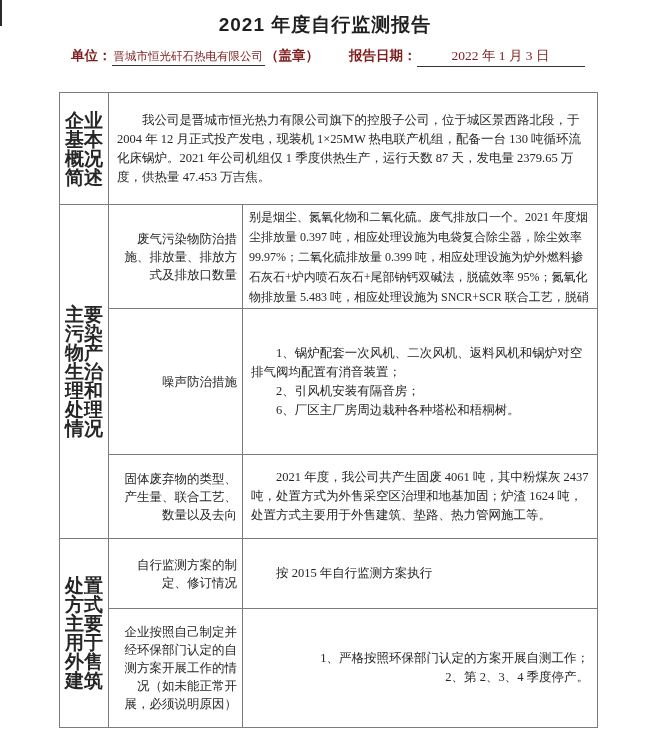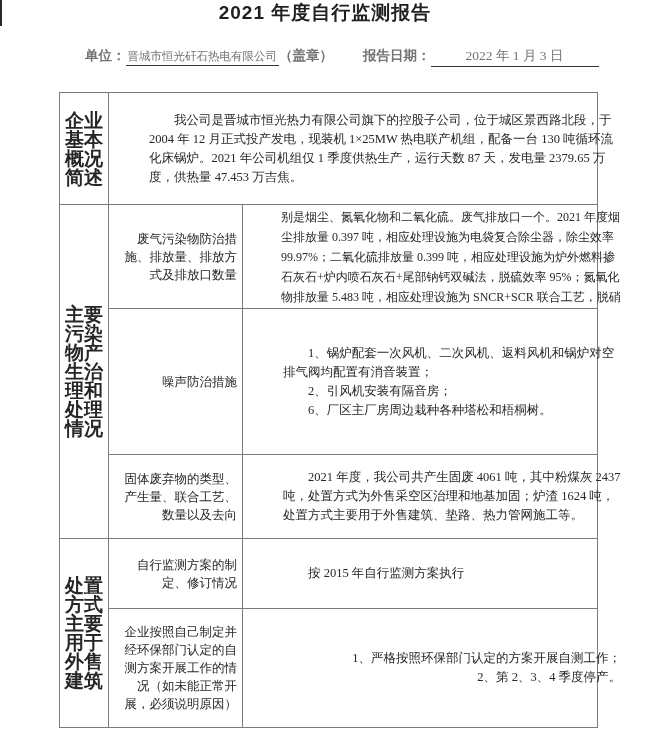--- a/index.html
+++ b/index.html
@@ -9,30 +9,30 @@
     font-family: "Liberation Serif", serif;
     color: #262626;
     position: relative;
     overflow: hidden;
   }
   .scan-artifact {
     position: absolute; left: 0; top: 0; width: 2px; height: 26px;
     background: #2a2a2a;
   }
   .doc-title {
-    position: absolute; top: 0; left: 0; width: 650px;
+    position: absolute; top: 12px; left: 0; width: 650px;
     text-align: center;
     font-family: "Liberation Sans", sans-serif;
     font-size: 19px; font-weight: bold; letter-spacing: 1px;
     color: #1f1f1f;
   }
   .unit-line {
-    position: absolute; top: 47px; left: 85px; right: 40px;
+    position: absolute; top: 47px; left: 71px; right: 40px;
     font-size: 13.5px; white-space: nowrap;
-    color: #737373;
+    color: #7f1d1d;
     font-family: Liberation Serif, serif;
   }
   .unit-line .lbl { font-weight: bold; }
   .company-name {
     font-size: 11.5px;
     border-bottom: 1px solid #333;
     padding: 0 2px 1px 2px;
     display: inline-block;
   }
   .date-label { margin-left: 30px; }
@@ -63,21 +63,21 @@
   .inner {
     display: flex; flex-direction: column; justify-content: center;
     overflow: hidden; width: 100%;
   }
   .h113 { height: 111px; } .h105 { height: 103px; } .h147 { height: 145px; }
   .h85 { height: 83px; }  .h71 { height: 69px; }  .h120 { height: 118px; }
   .sublabel {
     text-align: right; font-size: 12.5px; line-height: 18px;
     padding: 2px 5px; word-break: break-all;
   }
-  .content { font-size: 12.5px; line-height: 19px; padding: 2px 8px; margin-left: 32px; }
+  .content { font-size: 12.5px; line-height: 19px; padding: 2px 8px; }
   .content p { text-indent: 2em; }
   .content .line { text-indent: 2em; }
   .content.tight { font-size: 12px; line-height: 20px; padding: 2px 6px; }
   .content .ln-indent { padding-left: 14px; text-indent: 0; text-align: right; }
 </style>
 </head>
 <body>
 
 <div class="scan-artifact"></div>
 

